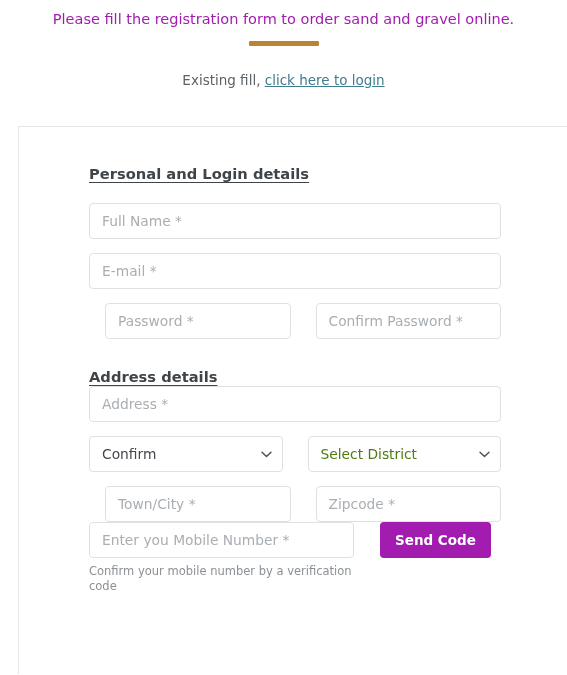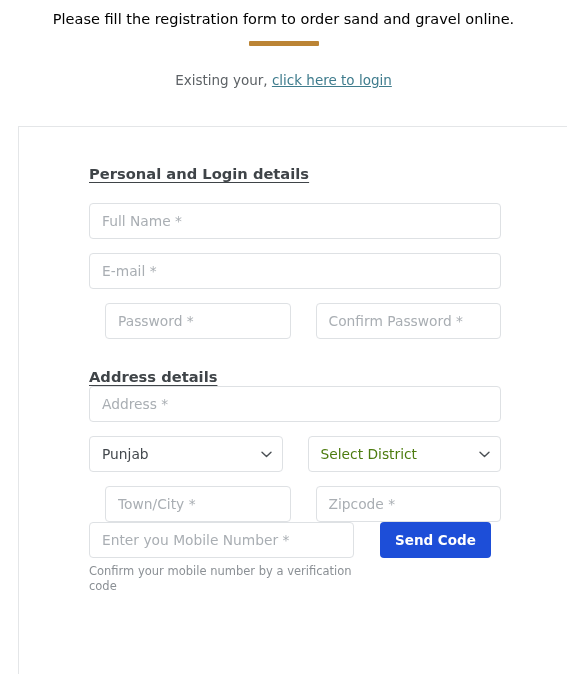--- a/index.html
+++ b/index.html
@@ -23,21 +23,21 @@
   .page-title {
     font-size: 21px;
     font-weight: bold;
     color: #222c38;
     letter-spacing: -0.1px;
     line-height: 25px;
     margin: 0;
   }
   .page-subtitle {
     font-size: 14.5px;
-    color: #000000;
+    color: #a21caf;
     line-height: 20px;
     margin: 6px 0 0 0;
     font-weight: normal;
   }
   .divider-wrap {
     display: flex;
     justify-content: center;
     margin-top: 12px;
   }
   .divider-bar {
@@ -166,21 +166,21 @@
   .mobile-btn-col {
     margin-left: 26px;
   }
   .send-code-btn {
     display: inline-block;
     height: 36px;
     line-height: 36px;
     padding: 0 15px;
     border: none;
     border-radius: 4px;
-    background: #1d4ed8;
+    background: #a21caf;
     color: #ffffff;
     font-family: "DejaVu Sans", "Liberation Sans", sans-serif;
     font-size: 13.5px;
     font-weight: bold;
     cursor: pointer;
     white-space: nowrap;
   }
   .helper-text {
     margin-top: 6px;
     font-size: 11.5px;
@@ -193,21 +193,21 @@
 
 <div class="page-header">
 
   <p class="page-subtitle">Please fill the registration form to order sand and gravel online.</p>
 
   <div class="divider-wrap">
     <div class="divider-bar"></div>
   </div>
 
   <div class="login-line">
-    <span>Existing your,</span>
+    <span>Existing fill,</span>
     <a class="login-link">click here to login</a>
   </div>
 </div>
 
 <div class="form-card">
   <div class="card-inner">
 
     <div class="section-heading heading-personal">Personal and Login details</div>
 
     <div class="field-row">
@@ -236,21 +236,21 @@
 
     <div class="field-row">
       <div class="col-full">
         <input class="text-input" type="text" placeholder="Address *" style="">
       </div>
     </div>
 
     <div class="field-row">
       <div class="col-half">
         <div class="select-wrap">
-          <div class="select-box">Punjab</div>
+          <div class="select-box">Confirm</div>
           <span class="chevron-icon">
             <svg width="11" height="7" viewBox="0 0 11 7">
               <path d="M1 1.2 L5.5 5.6 L10 1.2" fill="none" stroke="#4b5055" stroke-width="1.4" stroke-linecap="round" stroke-linejoin="round"></path>
             </svg>
           </span>
         </div>
       </div>
       <div class="col-gap"></div>
       <div class="col-half">
         <div class="select-wrap">

